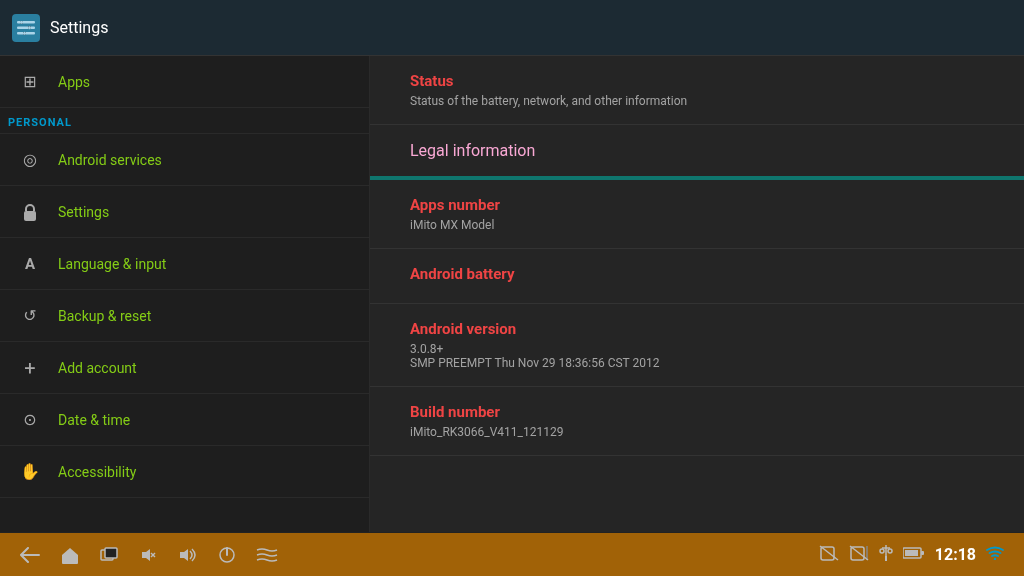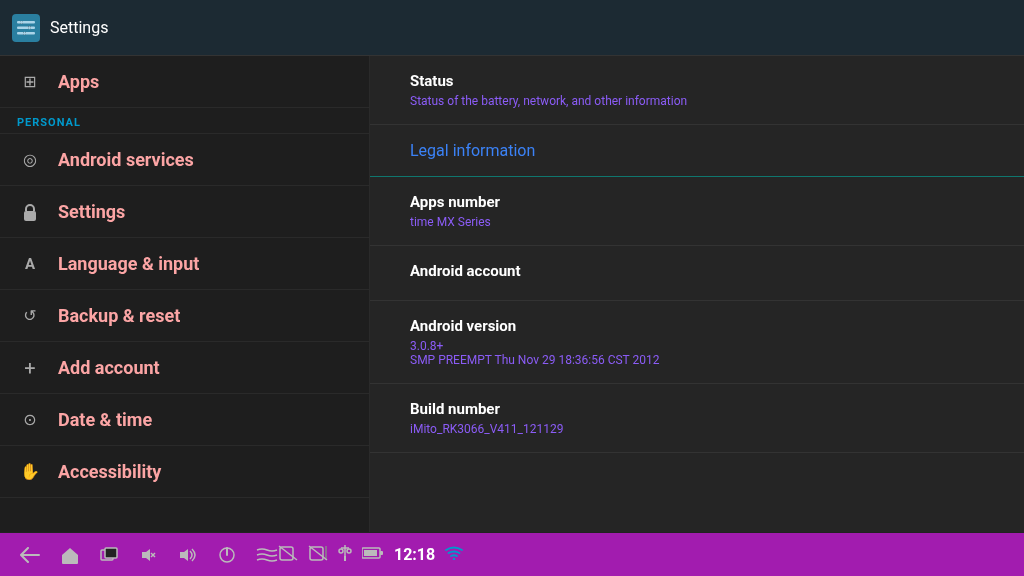--- a/index.html
+++ b/index.html
@@ -68,26 +68,25 @@
       height: 28px;
       display: flex;
       align-items: center;
       justify-content: center;
       margin-right: 14px;
       font-size: 16px;
       color: #aaa;
       flex-shrink: 0;
     }
     .item-label {
-      font-size: 18px;
-      color: #fca5a5;
-      font-weight: bold;
+      font-size: 14px;
+      color: #84cc16;
     }
     .section-header {
-      padding: 8px 16px 4px 17px;
+      padding: 8px 16px 4px 8px;
       font-size: 11px;
       color: #0099cc;
       font-weight: bold;
       letter-spacing: 1px;
       text-transform: uppercase;
       border-bottom: 1px solid #2a2a2a;
     }
     .add-account {
       display: flex;
       align-items: center;
@@ -113,42 +112,43 @@
       background: #252525;
       overflow-y: auto;
       padding: 0;
     }
     .content-section {
       border-bottom: 1px solid #333;
       padding: 16px 40px;
     }
     .content-title {
       font-size: 15px;
-      color: #ffffff;
+      color: #ef4444;
       font-weight: bold;
       margin-bottom: 4px;
     }
     .content-subtitle {
       font-size: 12px;
-      color: #8b5cf6;
+      color: #a3a3a3;
     }
     .content-header {
       font-size: 16px;
-      color: #3b82f6;
+      color: #f9a8d4;
       padding: 16px 40px;
-      border-bottom: 1px solid #0f766e;
+      border-bottom: 4px solid #0f766e;
       font-weight: normal;
     }
 
     
     .bottom-bar {
       height: 44px;
-      background: #a21caf;
-      display: flex;
-      align-items: center;
+      background: #a16207;
+      display: flex;
+      align-items: center;
+      justify-content: space-between;
       padding: 0 20px;
       border-top: 1px solid #222;
     }
     .nav-buttons {
       display: flex;
       gap: 20px;
       align-items: center;
     }
     .nav-btn {
       color: #bbb;
@@ -263,25 +263,25 @@
 
     <div class="content-section">
       <div class="content-title">Status</div>
       <div class="content-subtitle">Status of the battery, network, and other information</div>
     </div>
 
     <div class="content-header">Legal information</div>
 
     <div class="content-section">
       <div class="content-title">Apps number</div>
-      <div class="content-subtitle">time MX Series</div>
-    </div>
-
-    <div class="content-section">
-      <div class="content-title">Android account</div>
+      <div class="content-subtitle">iMito MX Model</div>
+    </div>
+
+    <div class="content-section">
+      <div class="content-title">Android battery</div>
     </div>
 
     <div class="content-section">
       <div class="content-title">Android version</div>
       <div class="content-subtitle">
         <span>3.0.8+</span><br>
         <span>SMP PREEMPT Thu Nov 29 18:36:56 CST 2012</span>
       </div>
     </div>
 

